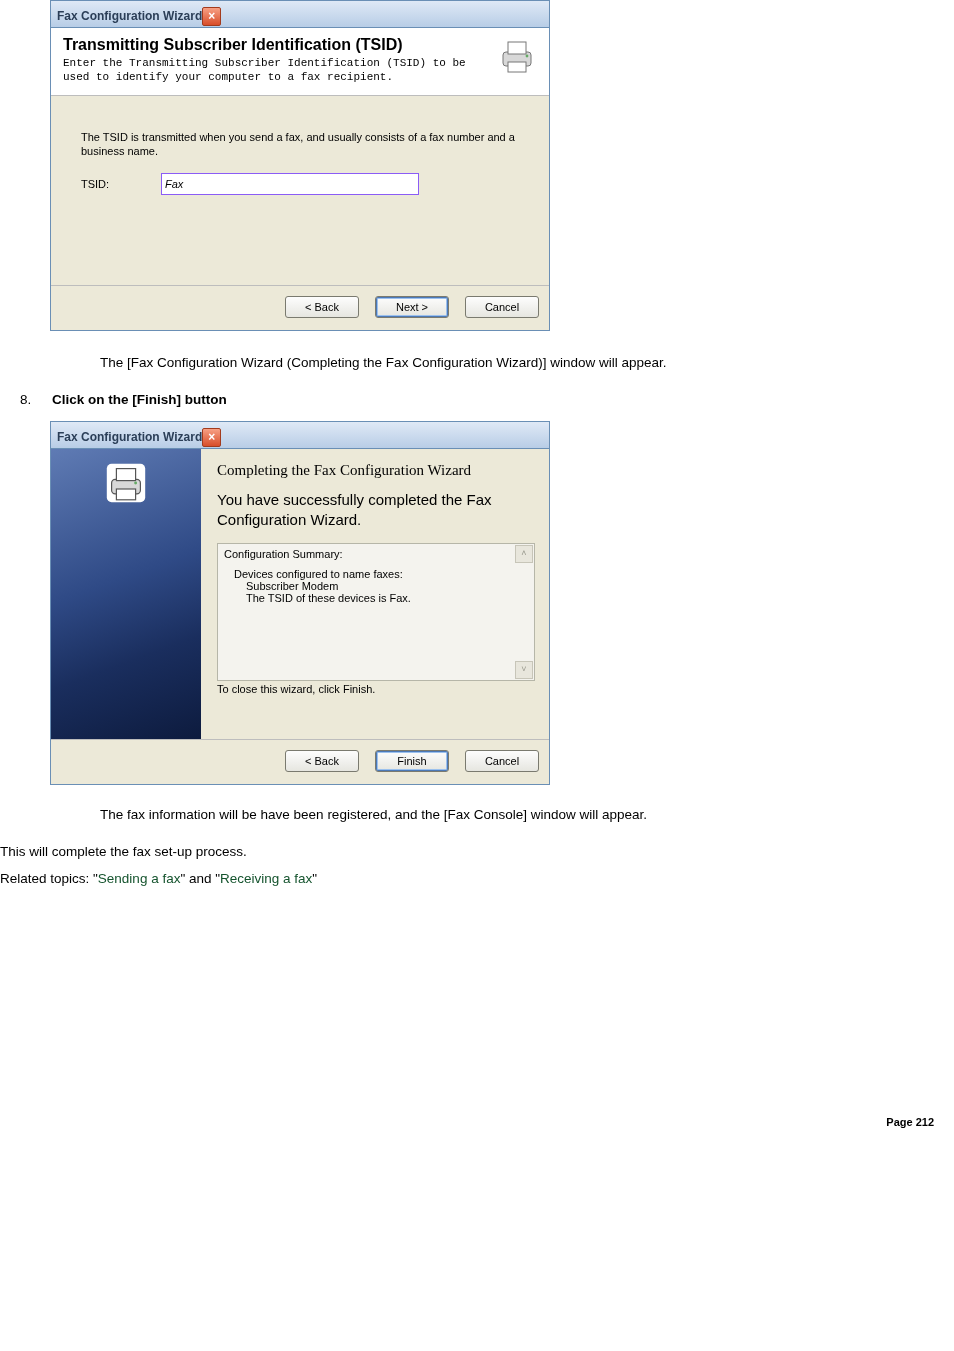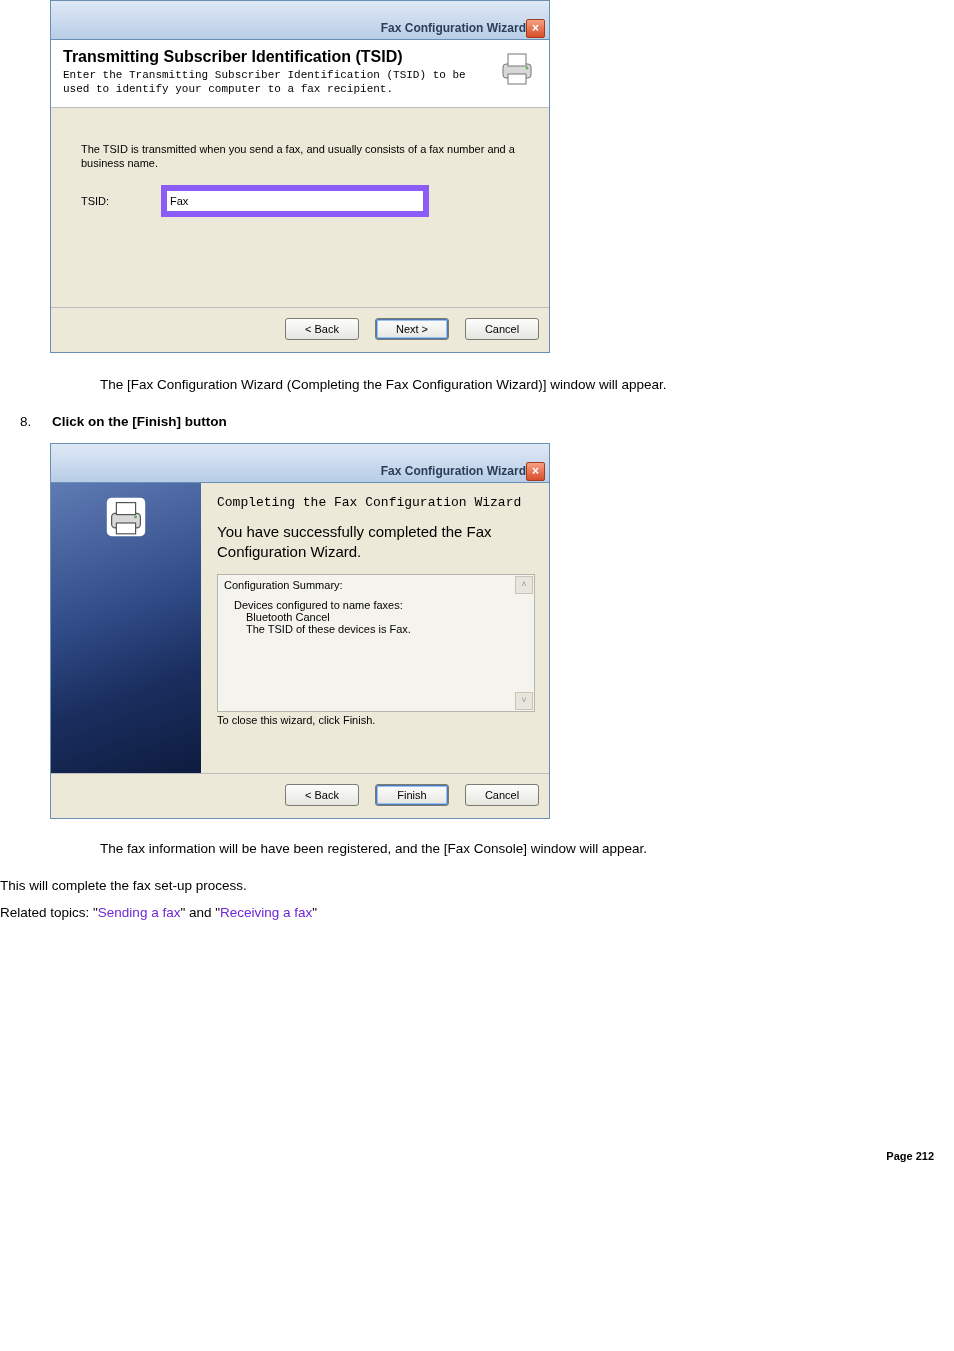--- a/index.html
+++ b/index.html
@@ -19,23 +19,23 @@
   .dialog-frame {
     width: 498px;
     margin-left: 50px;
     border: 1px solid #6a8fb5;
     background: #ece9d8;
     position: relative;
   }
   .titlebar {
     display: flex;
     align-items: center;
-    justify-content: flex-end;
+    justify-content: flex-start;
     height: 22px;
-    padding: 16px 4px 0 6px;
+    padding: 4px 4px 0 6px;
     background: linear-gradient(#dfe9f6, #b8cde6);
     border-bottom: 1px solid #6a8fb5;
   }
   .titlebar-text {
     font-weight: bold;
     font-size: 12px;
     color: #2b3e57;
     font-family: Verdana, Arial, sans-serif;
   }
   .close-box {
@@ -96,24 +96,25 @@
     display: flex;
     align-items: center;
     gap: 40px;
   }
   .wiz-step-body label {
     min-width: 40px;
   }
   .wiz-step-body input[type=text] {
     width: 250px;
     height: 18px;
-    border: 6px solid #8b5cf6;
+    border: 1px solid #8b5cf6;
     padding: 1px 3px;
     font-size: 11px;
     background: #fff;
+    font-style: italic;
   }
 
   .dialog-buttons {
     border-top: 1px solid #bdbdbd;
     padding: 10px 10px 12px 10px;
     display: flex;
     justify-content: flex-end;
     gap: 16px;
   }
   .dialog-buttons button {
@@ -145,22 +146,22 @@
     justify-content: center;
     align-items: flex-start;
   }
   .right-pane {
     flex: 1;
     padding: 12px 14px 6px 16px;
     font-family: Tahoma, Arial, sans-serif;
     font-size: 11px;
   }
   .right-pane .big {
-    font-size: 13px;
-    font-family: Liberation Mono, monospace;
+    font-size: 15px;
+    font-family: Liberation Serif, serif;
     line-height: 1.25;
     margin-bottom: 10px;
   }
   .right-pane .sub {
     font-size: 15px;
     margin-bottom: 12px;
     line-height: 1.35;
   }
   .summary-box {
     border: 1px solid #b6b6a8;
@@ -205,21 +206,21 @@
   .plain {
     margin: 22px 0 12px 0;
     font-size: 13.5px;
   }
   .plain.indent { margin-left: 100px; }
 
   .related {
     margin: 10px 0 0 0;
     font-size: 13.5px;
   }
-  a.link { color: #6d28d9; text-decoration: none; }
+  a.link { color: #14532d; text-decoration: none; }
 
   .page-footer {
     text-align: right;
     padding: 230px 20px 12px 0;
     font-size: 11px;
     font-weight: bold;
   }
 </style>
 </head>
 <body>
@@ -285,21 +286,21 @@
           <circle cx="28" cy="20" r="1.2" fill="#6a6"></circle>
         </svg>
       </div>
       <div class="right-pane">
         <div class="big">Completing the Fax Configuration Wizard</div>
         <div class="sub">You have successfully completed the Fax Configuration Wizard.</div>
 
         <div class="summary-box">
           <div>Configuration Summary:</div>
           <div class="indent1">Devices configured to name faxes:</div>
-          <div class="indent2">Bluetooth Cancel</div>
+          <div class="indent2">Subscriber Modem</div>
           <div class="indent2">The TSID of these devices is Fax.</div>
           <div class="scroll-up">˄</div>
           <div class="scroll-down">˅</div>
         </div>
 
         <div class="close-note">To close this wizard, click Finish.</div>
       </div>
     </div>
 
     <div class="dialog-buttons">

